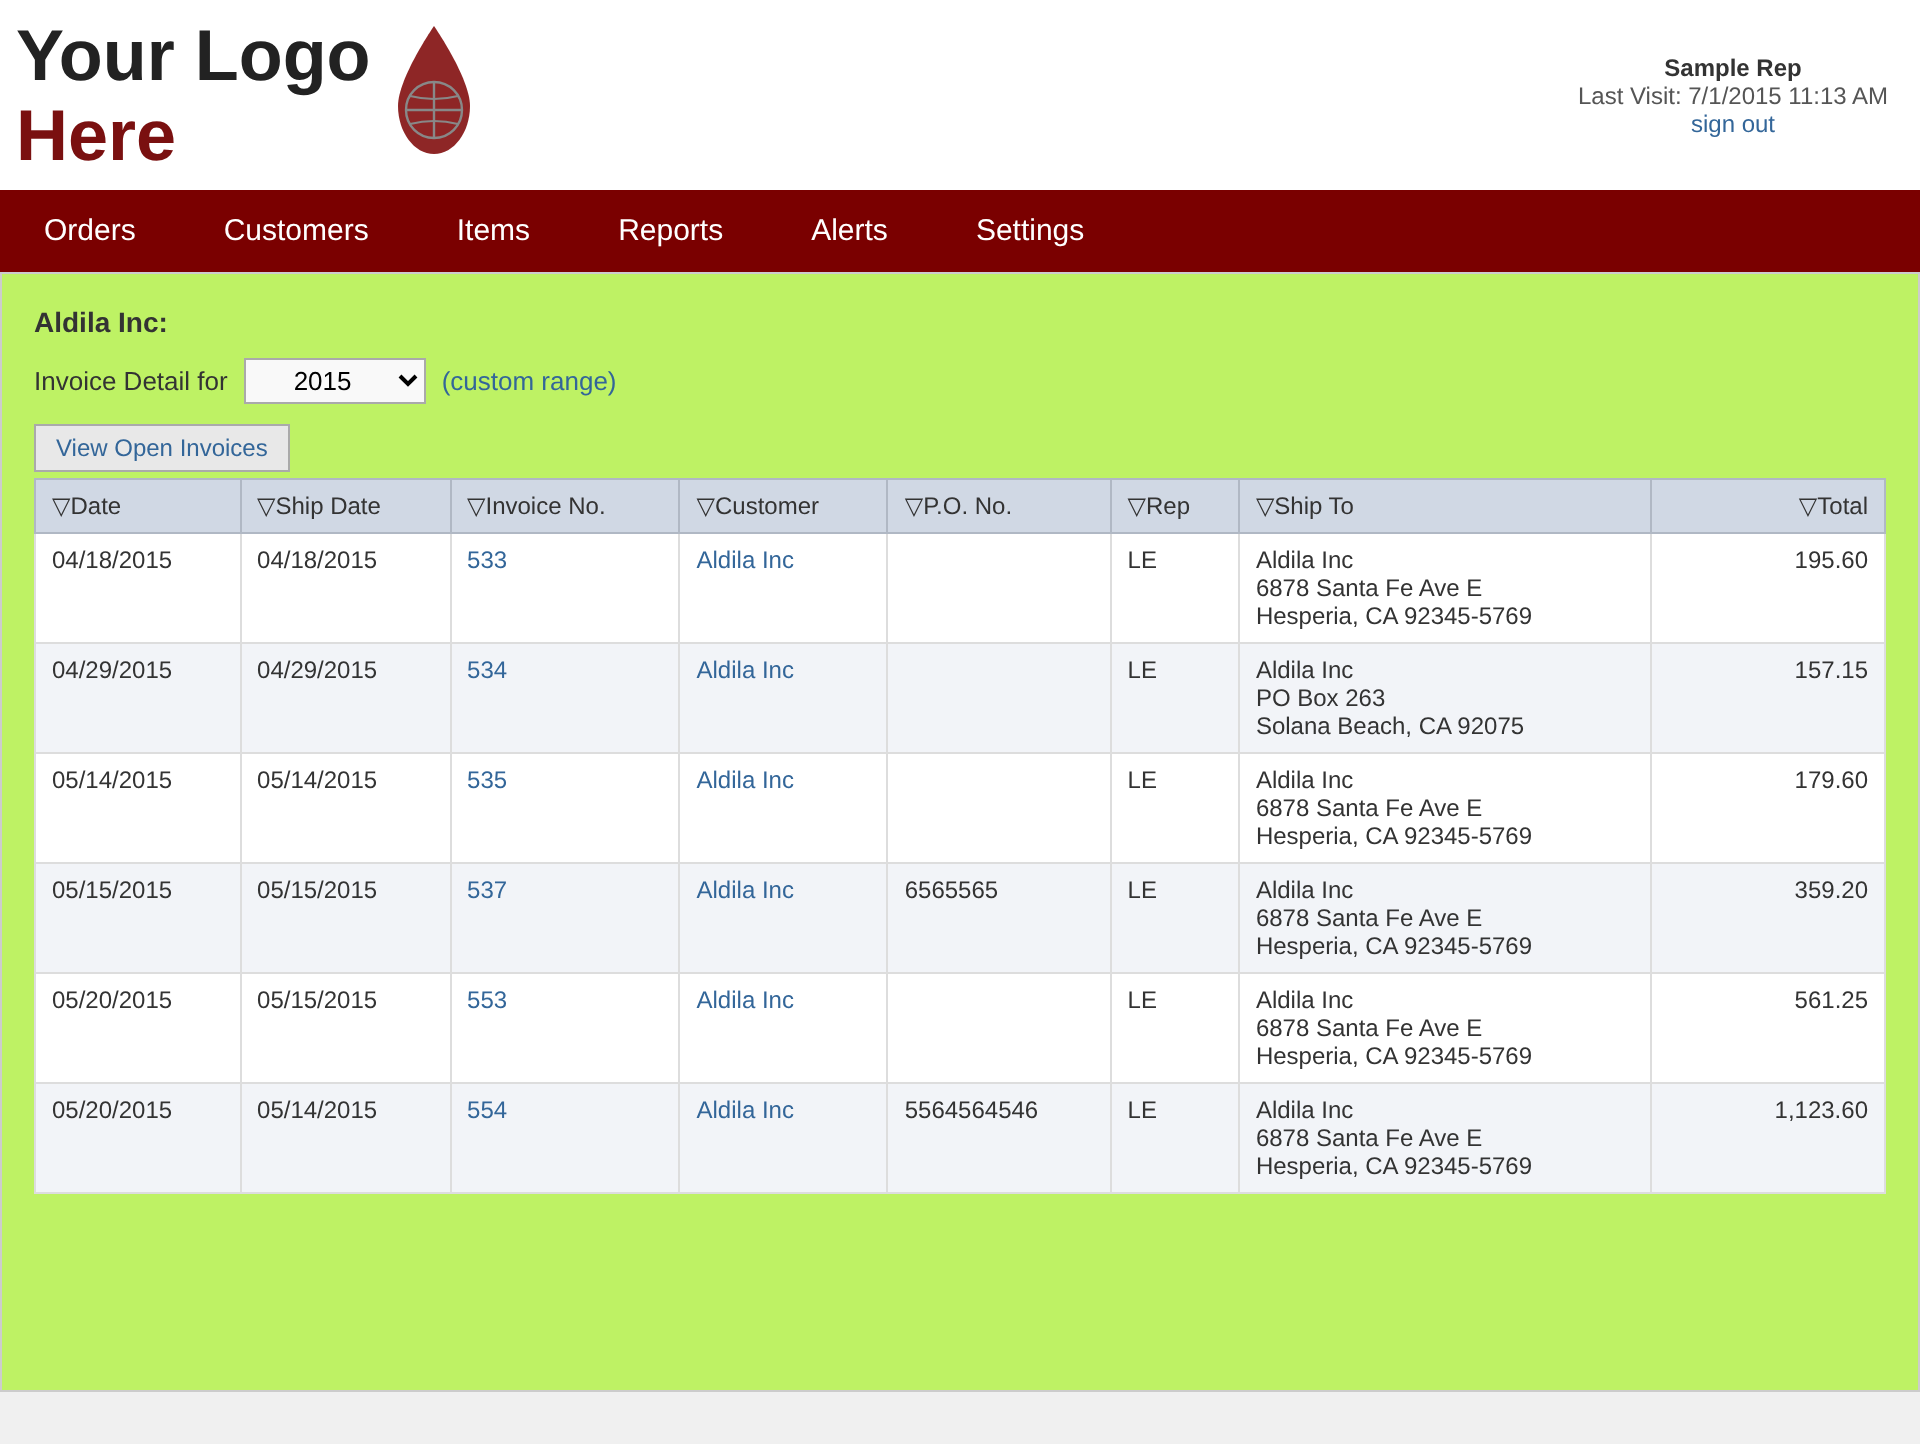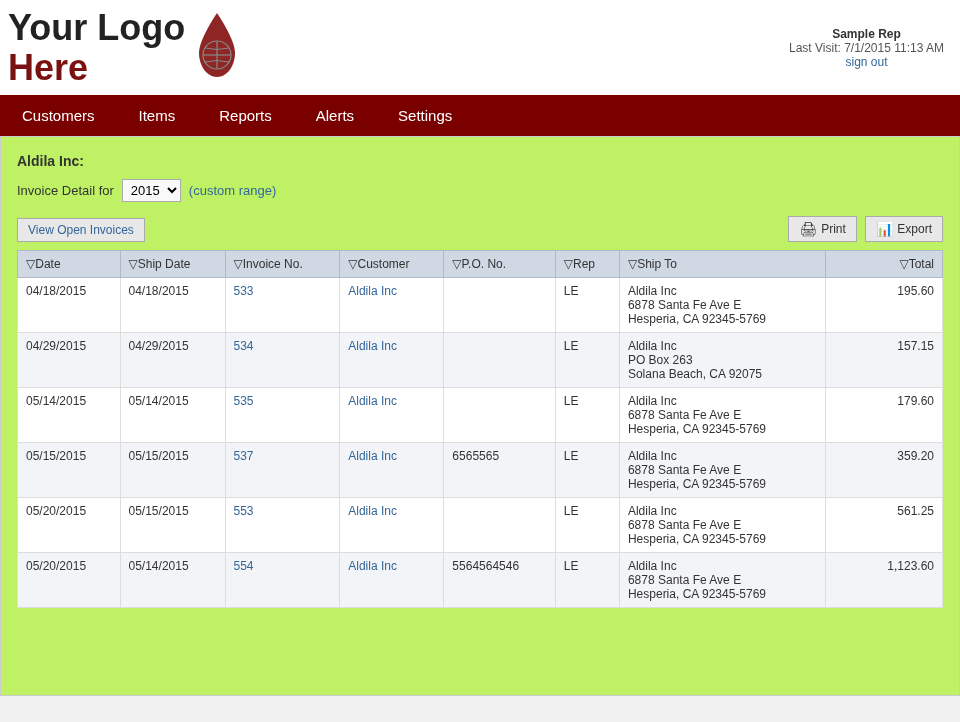--- a/index.html
+++ b/index.html
@@ -24,21 +24,21 @@
       display: block;
     }
 
     
     .content { background: #bef264; padding: 16px; border: 1px solid #ccc; min-height: 560px; }
 
     .company-name { font-weight: bold; margin-bottom: 10px; font-size: 14px; }
 
     .invoice-filter { display: flex; align-items: center; gap: 8px; margin-bottom: 14px; }
     .invoice-filter label { font-size: 13px; }
-    .invoice-filter select { padding: 2px 4px; font-size: 13px; border: 1px solid #aaa; background: #f9f9f9; }
+    .invoice-filter select { padding: 2px 20px; font-size: 13px; border: 1px solid #aaa; background: #f9f9f9; }
     .invoice-filter a { color: #336699; font-size: 13px; text-decoration: none; }
 
     
     .toolbar { display: flex; justify-content: space-between; align-items: center; margin-bottom: 8px; }
     .toolbar-left {}
     .toolbar-right { display: flex; gap: 8px; }
 
     .btn-tab {
       border: 1px solid #aaa;
       background: #e8e8e8;
@@ -105,20 +105,21 @@
     </div>
   </div>
   <div class="user-info">
     <div class="username">Sample Rep</div>
     <div>Last Visit: 7/1/2015 11:13 AM</div>
     <div><a href="#">sign out</a></div>
   </div>
 </div>
 
 <nav>
+  <a href="#">Orders</a>
   <a href="#">Customers</a>
   <a href="#">Items</a>
   <a href="#">Reports</a>
   <a href="#">Alerts</a>
   <a href="#">Settings</a>
 </nav>
 
 <div class="content">
 
   <div class="company-name">Aldila Inc:</div>
@@ -129,30 +130,20 @@
       <option>2015</option>
       <option>2014</option>
       <option>2013</option>
     </select>
     <a href="#">(custom range)</a>
   </div>
 
   <div class="toolbar">
     <div class="toolbar-left">
       <a href="#" class="btn-tab">View Open Invoices</a>
-    </div>
-    <div class="toolbar-right">
-      <button class="btn-action">
-        <span class="print-icon"></span>
-        <span>Print</span>
-      </button>
-      <button class="btn-action">
-        <span class="export-icon"></span>
-        <span>Export</span>
-      </button>
     </div>
   </div>
 
   <table>
     <thead>
       <tr>
         <th>▽Date</th>
         <th>▽Ship Date</th>
         <th>▽Invoice No.</th>
         <th>▽Customer</th>

